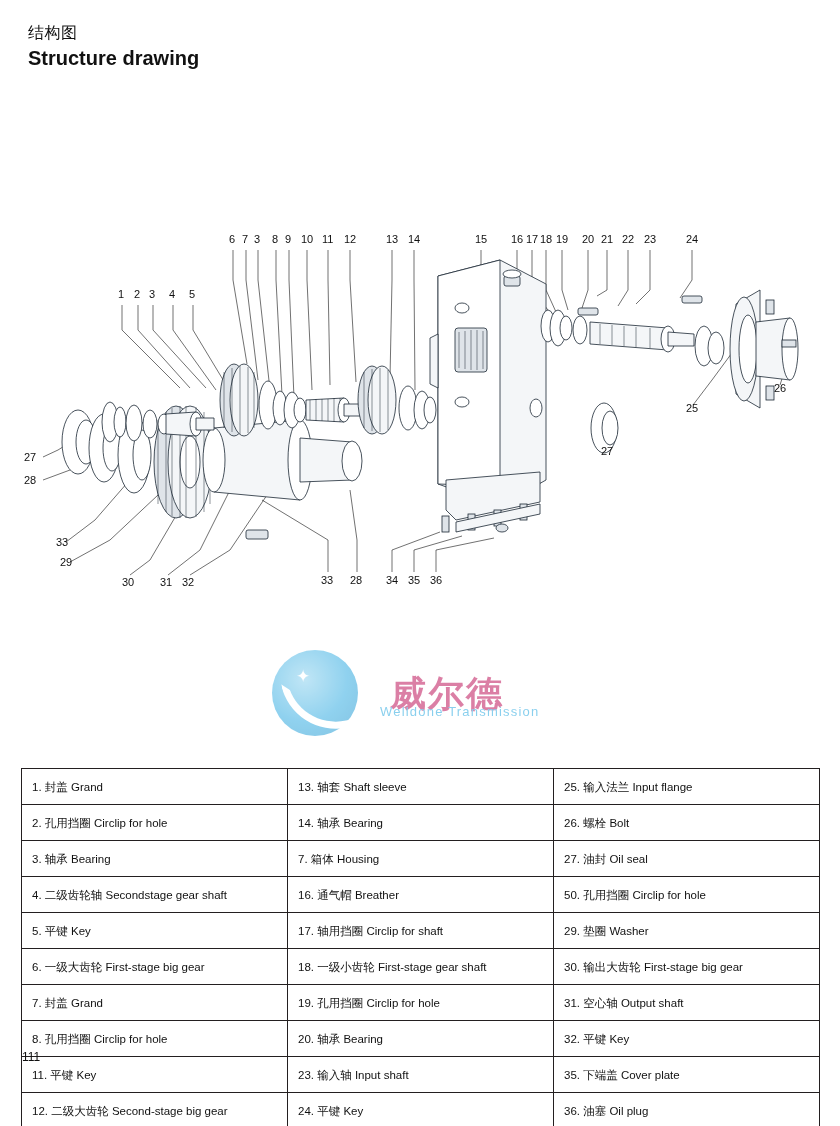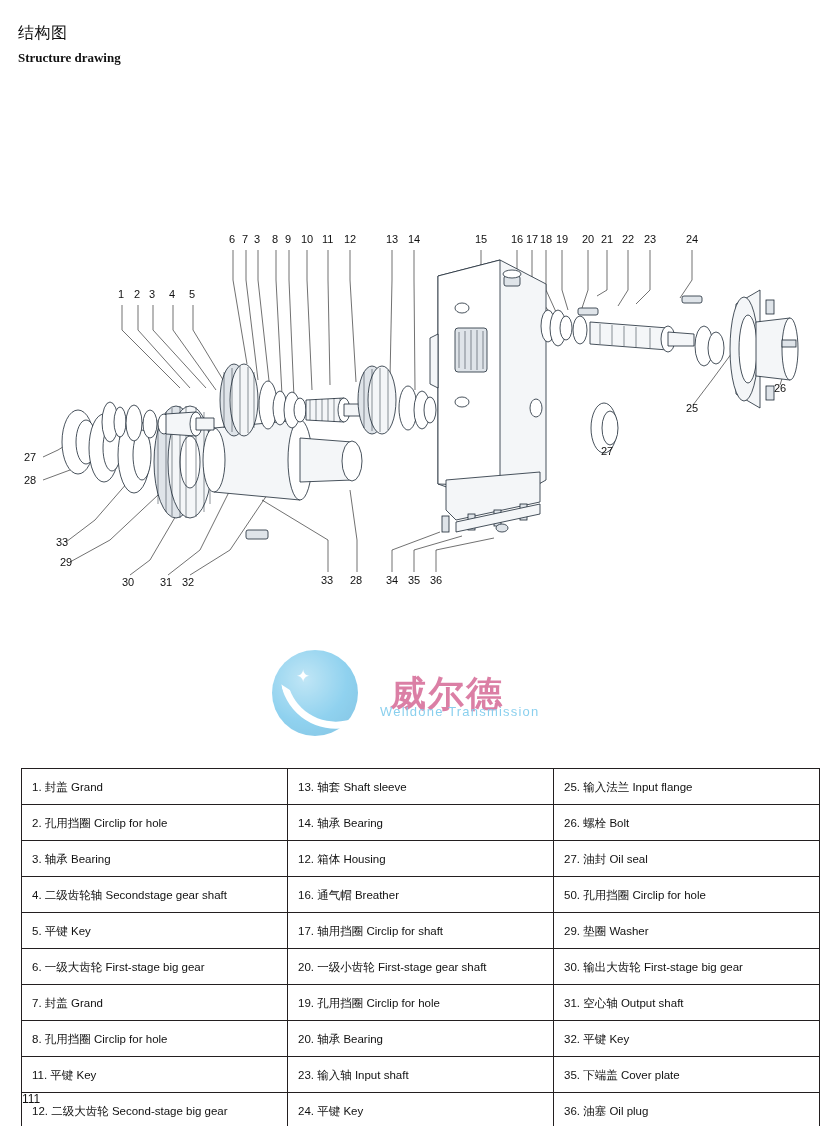--- a/index.html
+++ b/index.html
@@ -12,32 +12,31 @@
     height: 1126px;
     position: relative;
     font-family: "Liberation Sans", sans-serif;
     color: #111111;
     overflow: hidden;
   }
 
   
   .page-header {
     position: absolute;
-    left: 18px;
+    left: 28px;
     top: 22px;
-    font-family: Liberation Serif, serif;
   }
   .title-cn {
     font-size: 16px;
     line-height: 22px;
     font-weight: normal;
     letter-spacing: 0.5px;
   }
   .title-en {
-    font-size: 13px;
+    font-size: 20px;
     line-height: 20px;
     font-weight: bold;
     margin-top: 4px;
   }
 
   
   .drawing {
     position: absolute;
     left: 0;
     top: 150px;
@@ -157,21 +156,21 @@
     overflow: hidden;
   }
   .parts-table col.c {
     width: 266px;
   }
 
   
   .page-number {
     position: absolute;
     left: 22px;
-    top: 1092px;
+    top: 1050px;
     font-size: 12px;
     color: #111111;
     text-align: center;
   }
 </style>
 </head>
 <body>
 
 <div class="page-header">
   <div class="title-cn">结构图</div>
@@ -474,36 +473,36 @@
       <td>13. 轴套 Shaft sleeve</td>
       <td>25. 输入法兰 Input flange</td>
     </tr>
     <tr>
       <td>2. 孔用挡圈 Circlip for hole</td>
       <td>14. 轴承 Bearing</td>
       <td>26. 螺栓 Bolt</td>
     </tr>
     <tr>
       <td>3. 轴承 Bearing</td>
-      <td>12. 箱体 Housing</td>
+      <td>7. 箱体 Housing</td>
       <td>27. 油封 Oil seal</td>
     </tr>
     <tr>
       <td>4. 二级齿轮轴 Secondstage gear shaft</td>
       <td>16. 通气帽 Breather</td>
       <td>50. 孔用挡圈 Circlip for hole</td>
     </tr>
     <tr>
       <td>5. 平键 Key</td>
       <td>17. 轴用挡圈 Circlip for shaft</td>
       <td>29. 垫圈 Washer</td>
     </tr>
     <tr>
       <td>6. 一级大齿轮 First-stage big gear</td>
-      <td>20. 一级小齿轮 First-stage gear shaft</td>
+      <td>18. 一级小齿轮 First-stage gear shaft</td>
       <td>30. 输出大齿轮 First-stage big gear</td>
     </tr>
     <tr>
       <td>7. 封盖 Grand</td>
       <td>19. 孔用挡圈 Circlip for hole</td>
       <td>31. 空心轴 Output shaft</td>
     </tr>
     <tr>
       <td>8. 孔用挡圈 Circlip for hole</td>
       <td>20. 轴承 Bearing</td>

